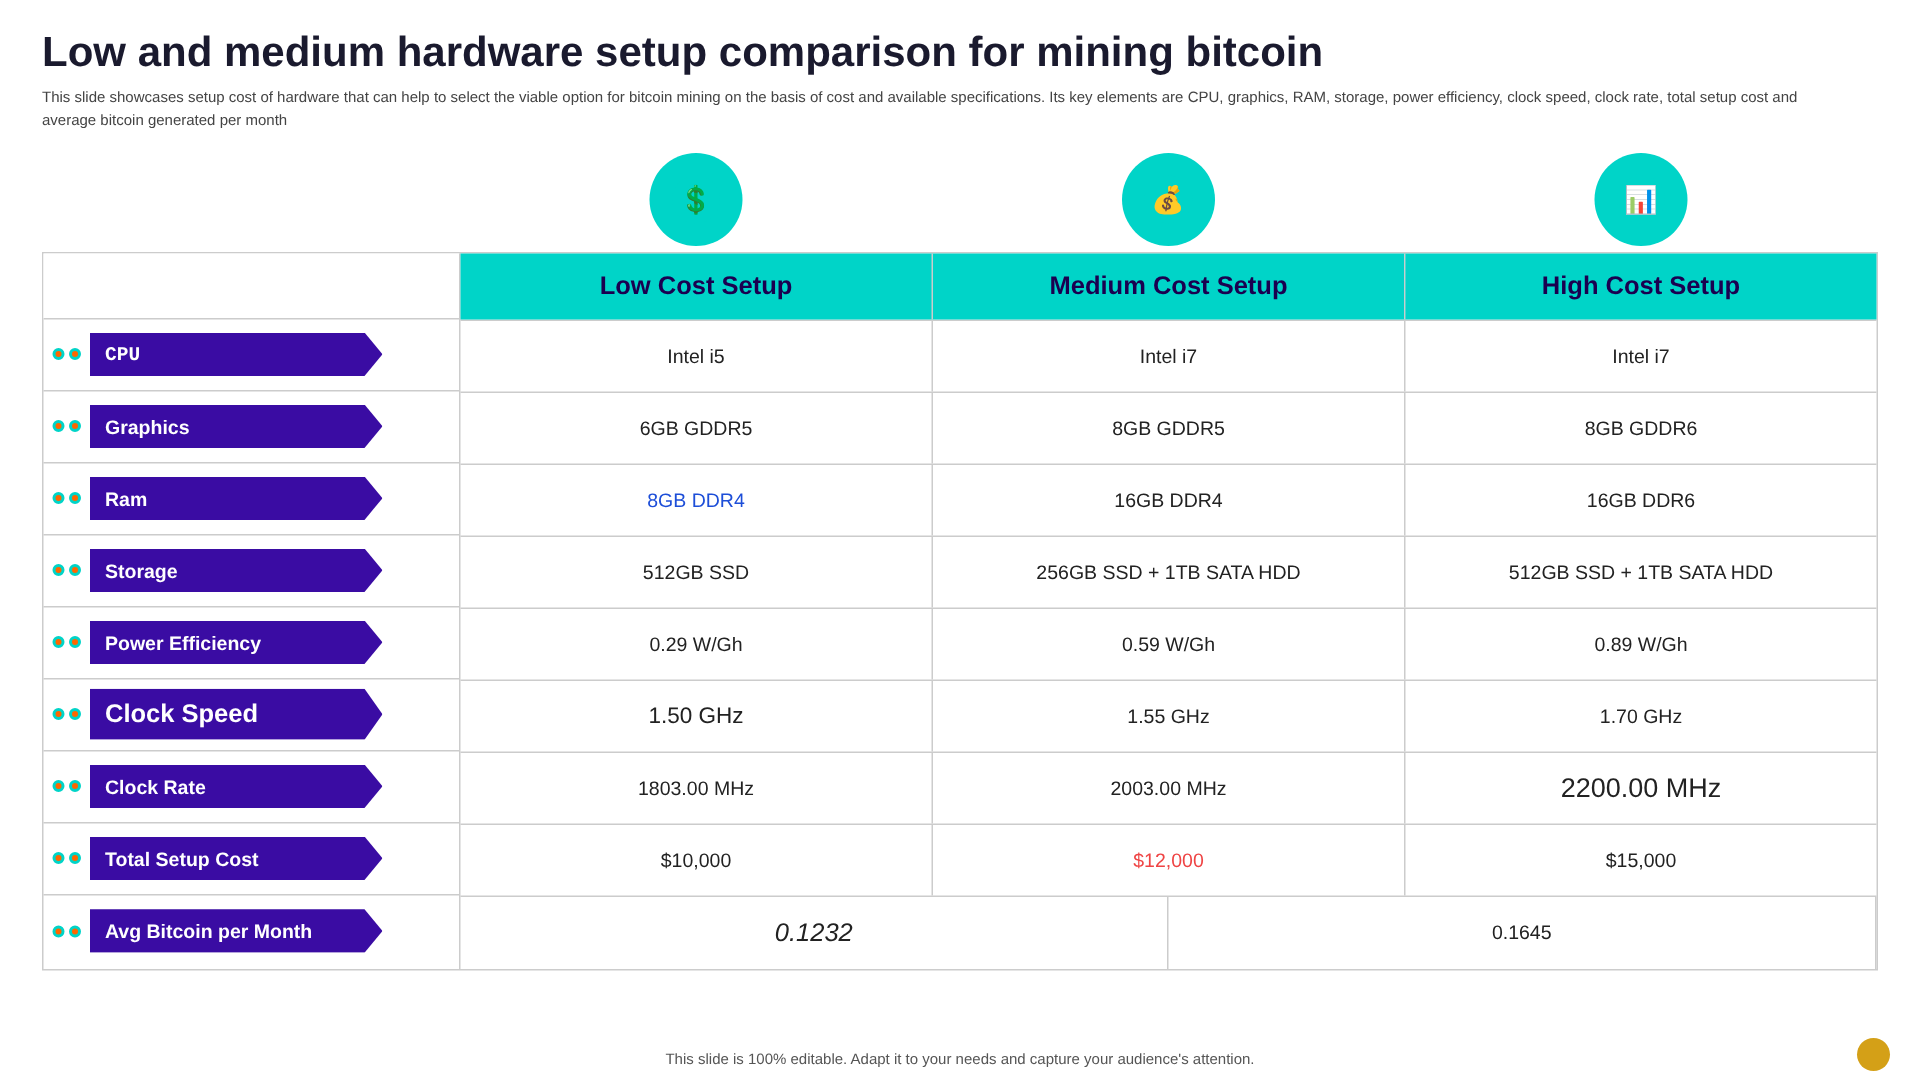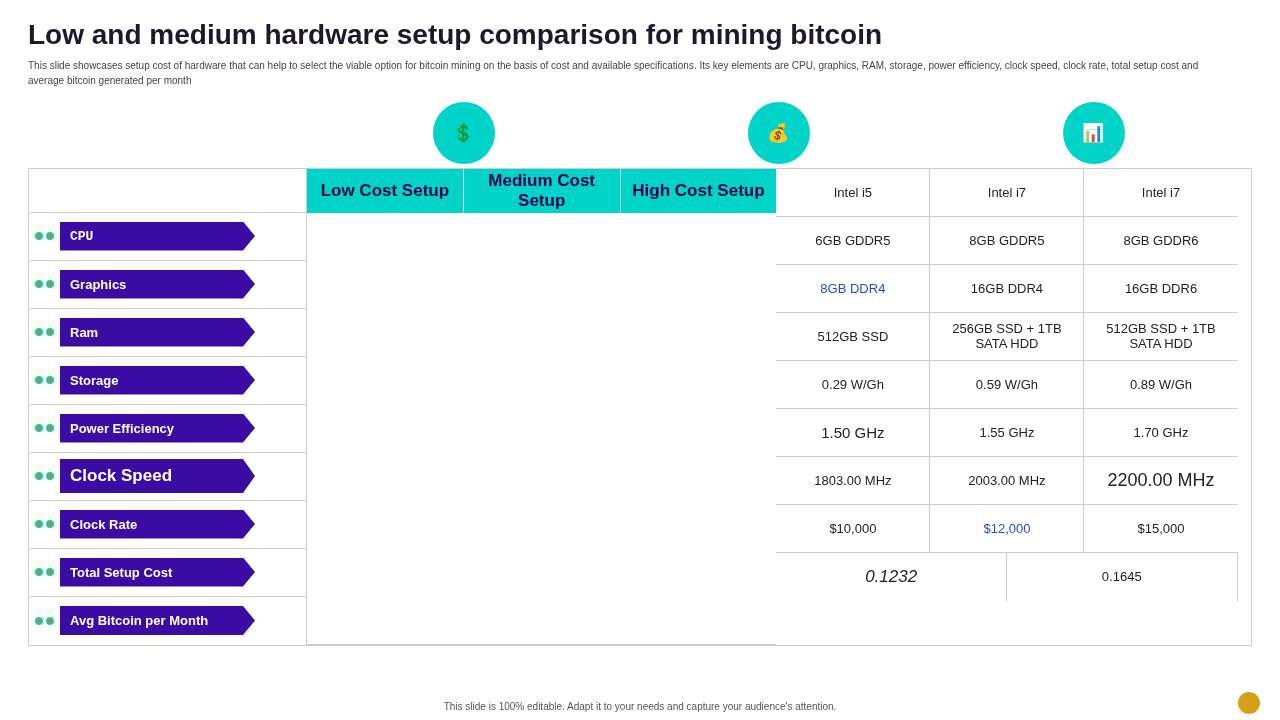--- a/index.html
+++ b/index.html
@@ -204,21 +204,21 @@
           <div style="display: flex; align-items: center; height: 48px; padding: 0px 6px; border-bottom: none;">
             <div style="display: flex; align-items: center; gap: 3px; margin-right: 6px;">
               <div style="width: 8px; height: 8px; border-radius: 50%; background: rgb(255, 102, 0); border: 2px solid rgb(0, 212, 200);"></div>
               <div style="width: 8px; height: 8px; border-radius: 50%; background: rgb(255, 102, 0); border: 2px solid rgb(0, 212, 200);"></div>
             </div>
             <div style="background: rgb(58, 12, 163); color: rgb(255, 255, 255); font-weight: 700; font-size: 13px; padding: 7px 20px 7px 10px; clip-path: polygon(0px 0px, calc(100% - 12px) 0px, 100% 50%, calc(100% - 12px) 100%, 0px 100%); min-width: 195px; display: flex; align-items: center;">Avg Bitcoin per Month</div>
           </div>
         </div>
     </div>
 
-    <div style="flex:1; display:flex; flex-direction:row;">
+    <div style="flex:1; display:flex; flex-direction:column;">
 
       <div style="display:flex; border-bottom:1.5px solid #ccc;">
         <div class="header-cell" style="flex:1; border-right:1.5px solid #ccc;">Low Cost Setup</div>
         <div class="header-cell" style="flex:1; border-right:1.5px solid #ccc;">Medium Cost Setup</div>
         <div class="header-cell" style="flex:1;">High Cost Setup</div>
       </div>
 
       <div id="data-rows">
           <div style="display: flex; border-bottom: 1.5px solid rgb(204, 204, 204); height: 48px;">
             <div style="flex: 1 1 0%; display: flex; align-items: center; justify-content: center; font-size: 13px; color: rgb(34, 34, 34); text-align: center; padding: 4px 6px; border-right: 1.5px solid rgb(204, 204, 204);">Intel i5</div>
@@ -250,21 +250,21 @@
             <div style="flex: 1 1 0%; display: flex; align-items: center; justify-content: center; font-size: 13px; color: rgb(34, 34, 34); text-align: center; padding: 4px 6px; border-right: 1.5px solid rgb(204, 204, 204);">1.55 GHz</div>
             <div style="flex: 1 1 0%; display: flex; align-items: center; justify-content: center; font-size: 13px; color: rgb(34, 34, 34); text-align: center; padding: 4px 6px; border-right: none;">1.70 GHz</div>
           </div>
           <div style="display: flex; border-bottom: 1.5px solid rgb(204, 204, 204); height: 48px;">
             <div style="flex: 1 1 0%; display: flex; align-items: center; justify-content: center; font-size: 13px; color: rgb(34, 34, 34); text-align: center; padding: 4px 6px; border-right: 1.5px solid rgb(204, 204, 204);">1803.00 MHz</div>
             <div style="flex: 1 1 0%; display: flex; align-items: center; justify-content: center; font-size: 13px; color: rgb(34, 34, 34); text-align: center; padding: 4px 6px; border-right: 1.5px solid rgb(204, 204, 204);">2003.00 MHz</div>
             <div style="flex: 1 1 0%; display: flex; align-items: center; justify-content: center; font-size: 18px; color: rgb(34, 34, 34); text-align: center; padding: 4px 6px; border-right: none;">2200.00 MHz</div>
           </div>
           <div style="display: flex; border-bottom: 1.5px solid rgb(204, 204, 204); height: 48px;">
             <div style="flex: 1 1 0%; display: flex; align-items: center; justify-content: center; font-size: 13px; color: rgb(34, 34, 34); text-align: center; padding: 4px 6px; border-right: 1.5px solid rgb(204, 204, 204);">$10,000</div>
-            <div style="flex: 1 1 0%; display: flex; align-items: center; justify-content: center; font-size: 13px; color: #1d4ed8; text-align: center; padding: 4px 6px; border-right: 1.5px solid rgb(204, 204, 204);">$12,000</div>
+            <div style="flex: 1 1 0%; display: flex; align-items: center; justify-content: center; font-size: 13px; color: #ef4444; text-align: center; padding: 4px 6px; border-right: 1.5px solid rgb(204, 204, 204);">$12,000</div>
             <div style="flex: 1 1 0%; display: flex; align-items: center; justify-content: center; font-size: 13px; color: rgb(34, 34, 34); text-align: center; padding: 4px 6px; border-right: none;">$15,000</div>
           </div>
           <div style="display: flex; border-bottom: none; height: 48px;">
             <div style="flex: 1 1 0%; display: flex; align-items: center; justify-content: center; font-size: 17px; color: rgb(34, 34, 34); text-align: center; padding: 4px 6px; border-right: 1.5px solid rgb(204, 204, 204); font-style: italic;">0.1232</div>
             <div style="flex: 1 1 0%; display: flex; align-items: center; justify-content: center; font-size: 13px; color: rgb(34, 34, 34); text-align: center; padding: 4px 6px; border-right: 1.5px solid rgb(204, 204, 204);">0.1645</div>
           </div>
         </div>
     </div>
 
   </div>

